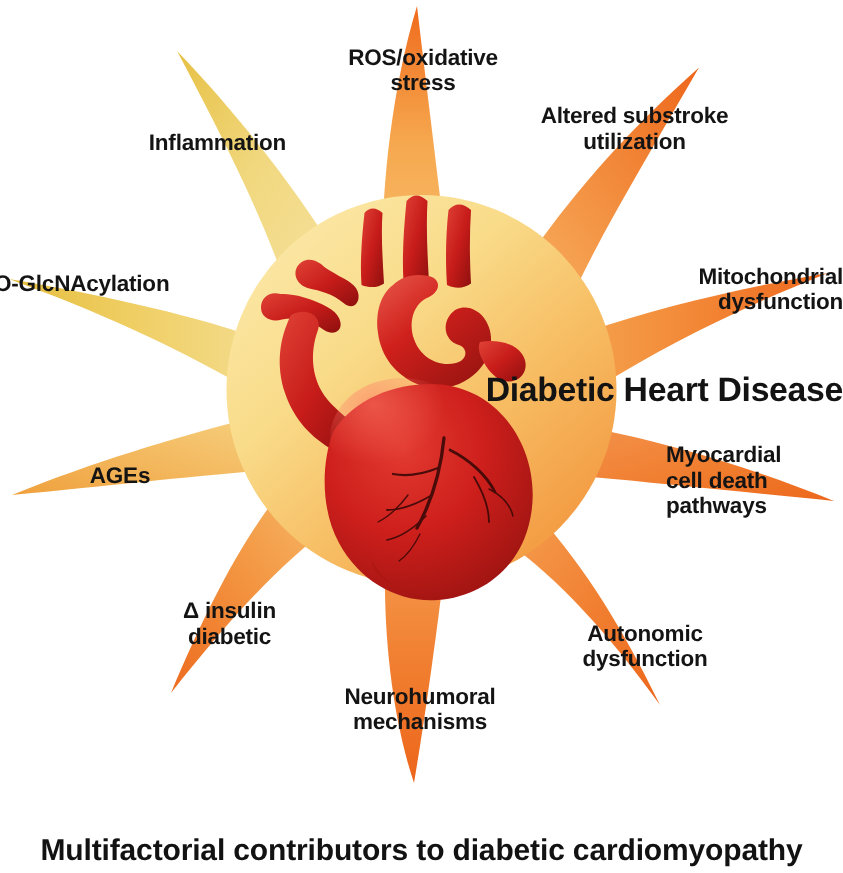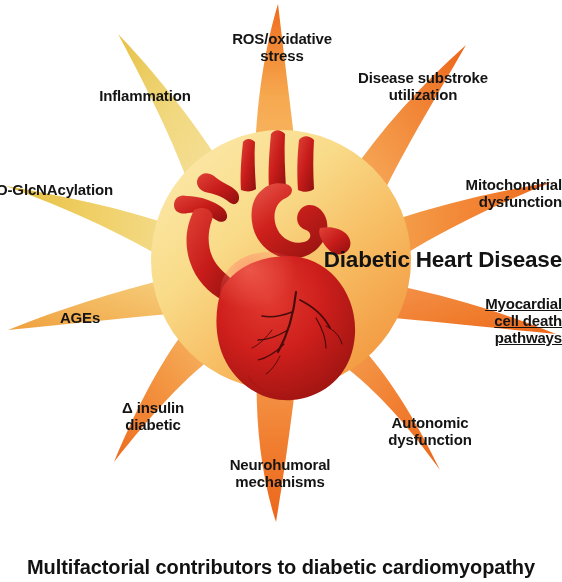--- a/index.html
+++ b/index.html
@@ -59,21 +59,21 @@
     font-size: 20px;
     color: #121212;
     letter-spacing: -0.1px;
   }
   
   .lbl-ros          { left: 200px; top: 31px;  width: 164px; }
   .lbl-altered      { left: 337px; top: 70px;  width: 172px; }
   .lbl-inflammation { left: 73px;  top: 88px;  width: 144px; }
   .lbl-mito         { left: 438px; top: 177px; width: 124px; text-align: right; }
   .lbl-oglc         { left: -4px;  top: 182px; width: 152px; text-align: left; }
-  .lbl-myo          { left: 444px; top: 296px; width: 118px; text-align: right; text-decoration: underline; }
+  .lbl-myo          { left: 444px; top: 296px; width: 118px; text-align: left; }
   .lbl-ages         { left: 42px;  top: 310px; width: 76px;  text-align: center; }
   .lbl-insulin      { left: 94px;  top: 400px; width: 118px; }
   .lbl-autonomic    { left: 360px; top: 415px; width: 140px; }
   .lbl-neuro        { left: 206px; top: 457px; width: 148px; }
 </style>
 </head>
 <body>
 
 <div id="figure-root">
 
@@ -238,21 +238,21 @@
         <path d="M 272,330 C 266,338 260,344 252,348" stroke-width="0.9"></path>
         <path d="M 280,356 C 276,364 272,370 266,374" stroke-width="0.9"></path>
       </g>
     </g>
   </svg>
 
   <div id="center-label" style="left:0; right:0; top:247px;">Diabetic Heart Disease</div>
 
   <div class="ray-label lbl-ros">ROS/oxidative
 stress</div>
-  <div class="ray-label lbl-altered">Disease substroke
+  <div class="ray-label lbl-altered">Altered substroke
 utilization</div>
   <div class="ray-label lbl-inflammation">Inflammation</div>
   <div class="ray-label lbl-mito">Mitochondrial
 dysfunction</div>
   <div class="ray-label lbl-oglc">O-GlcNAcylation</div>
   <div class="ray-label lbl-myo">Myocardial
 cell death
 pathways</div>
   <div class="ray-label lbl-ages">AGEs</div>
   <div class="ray-label lbl-insulin">Δ insulin

